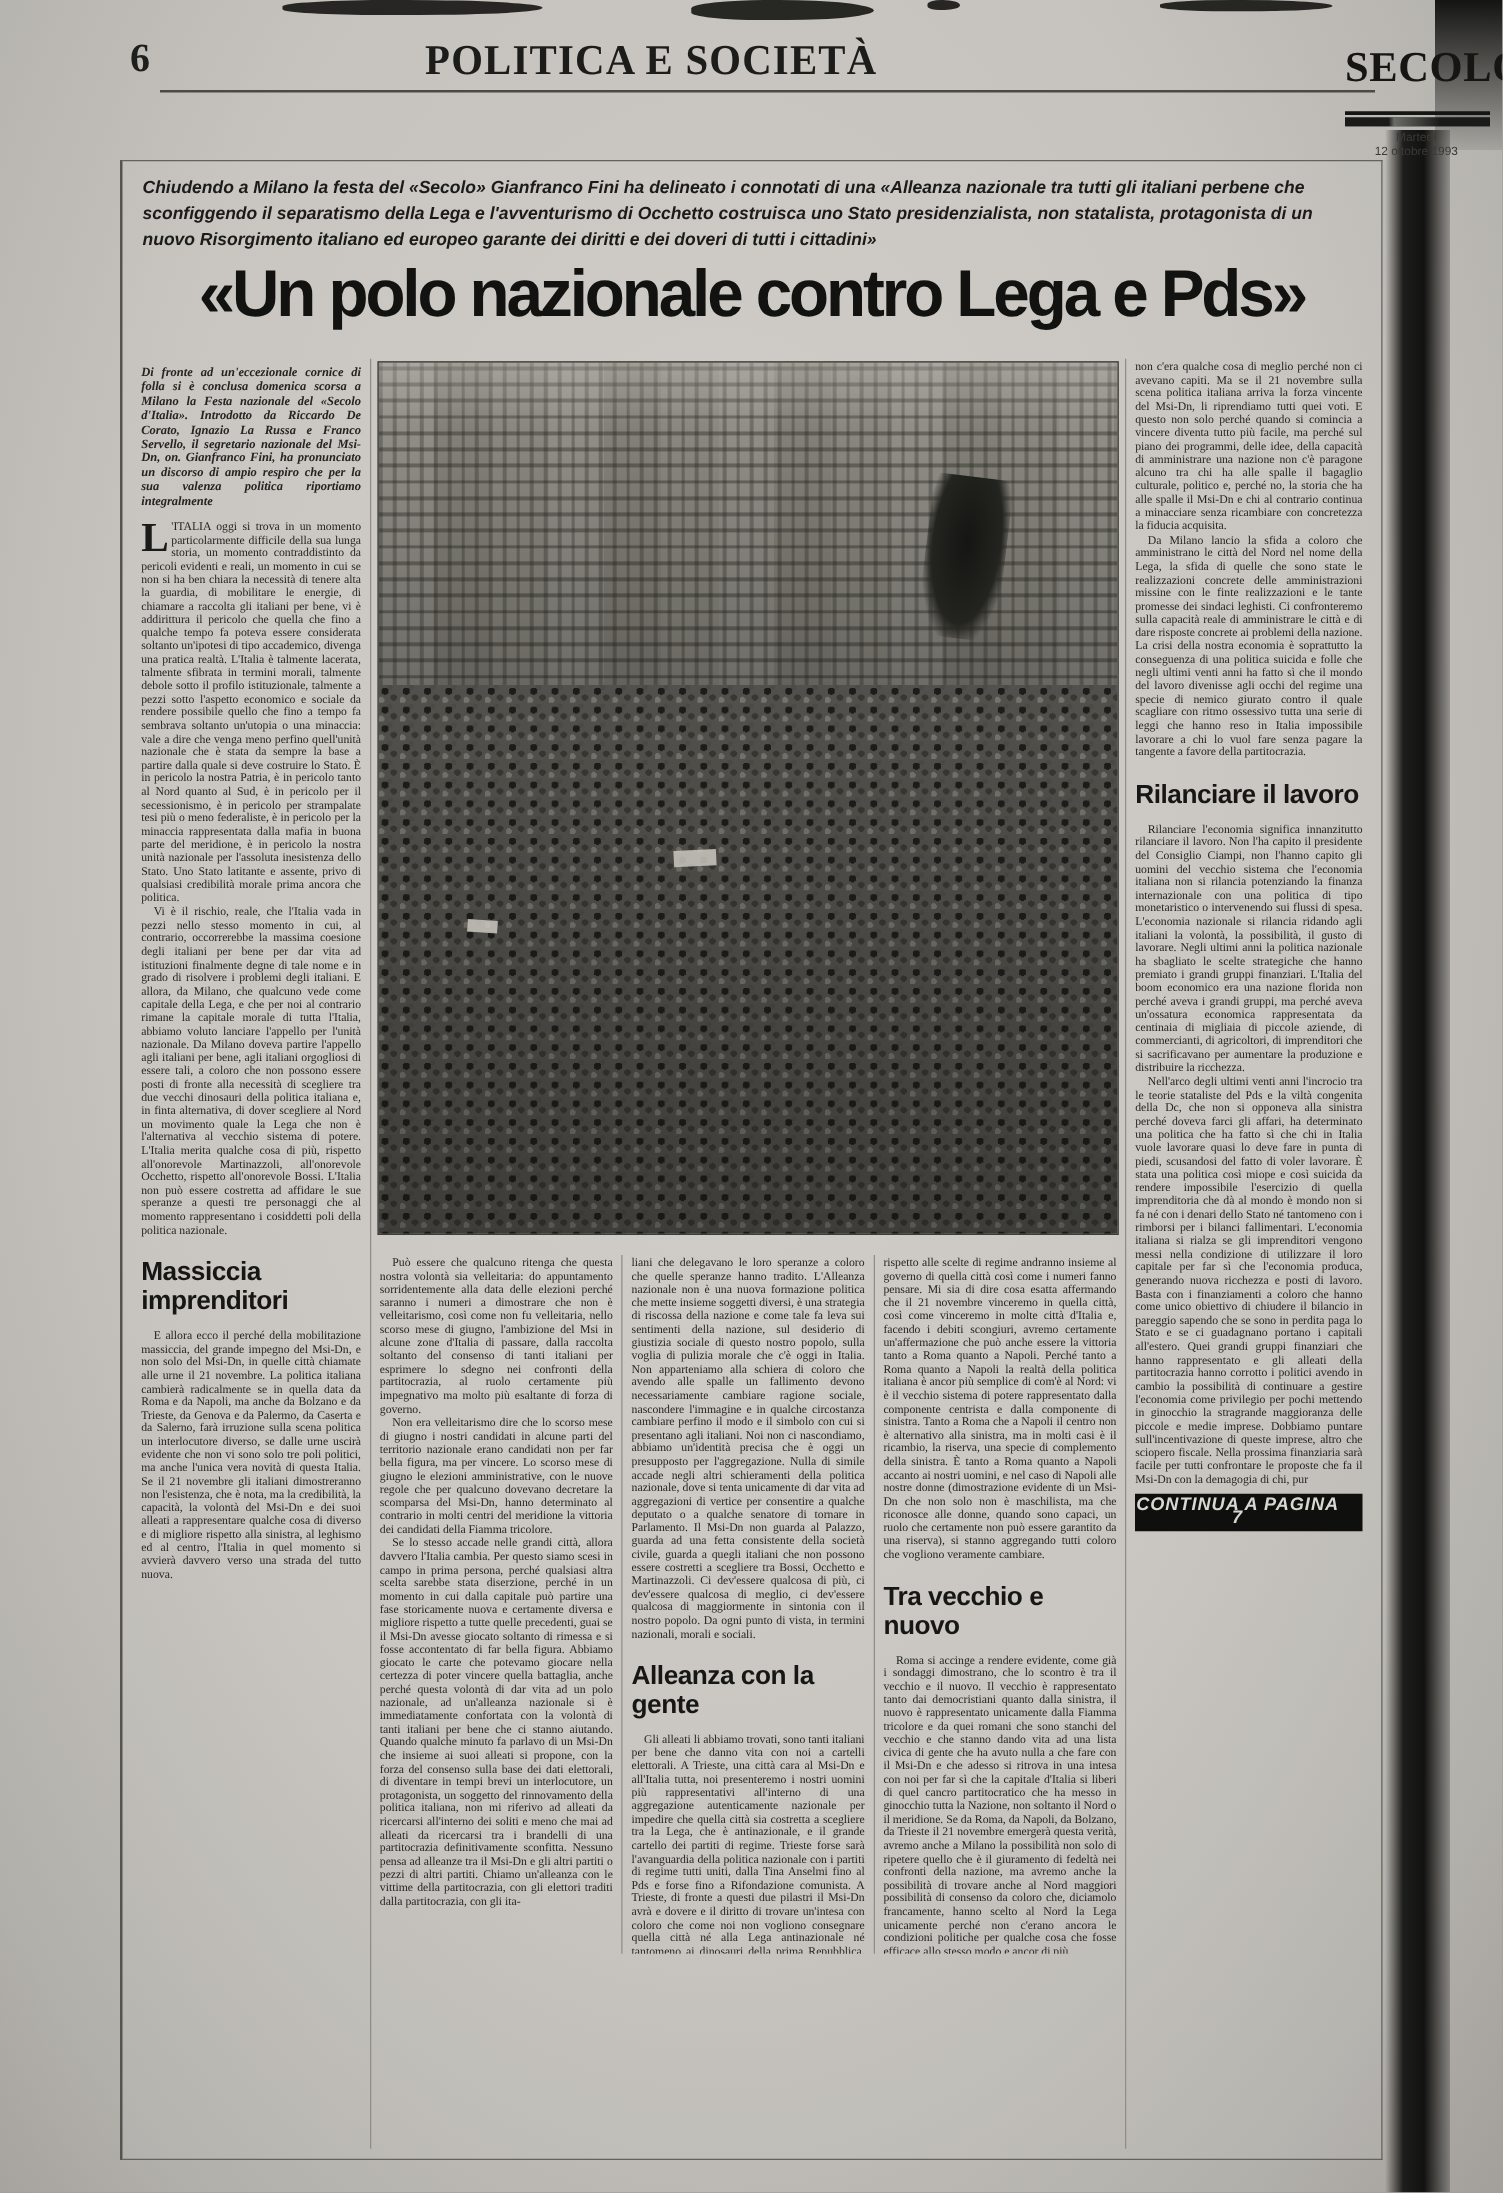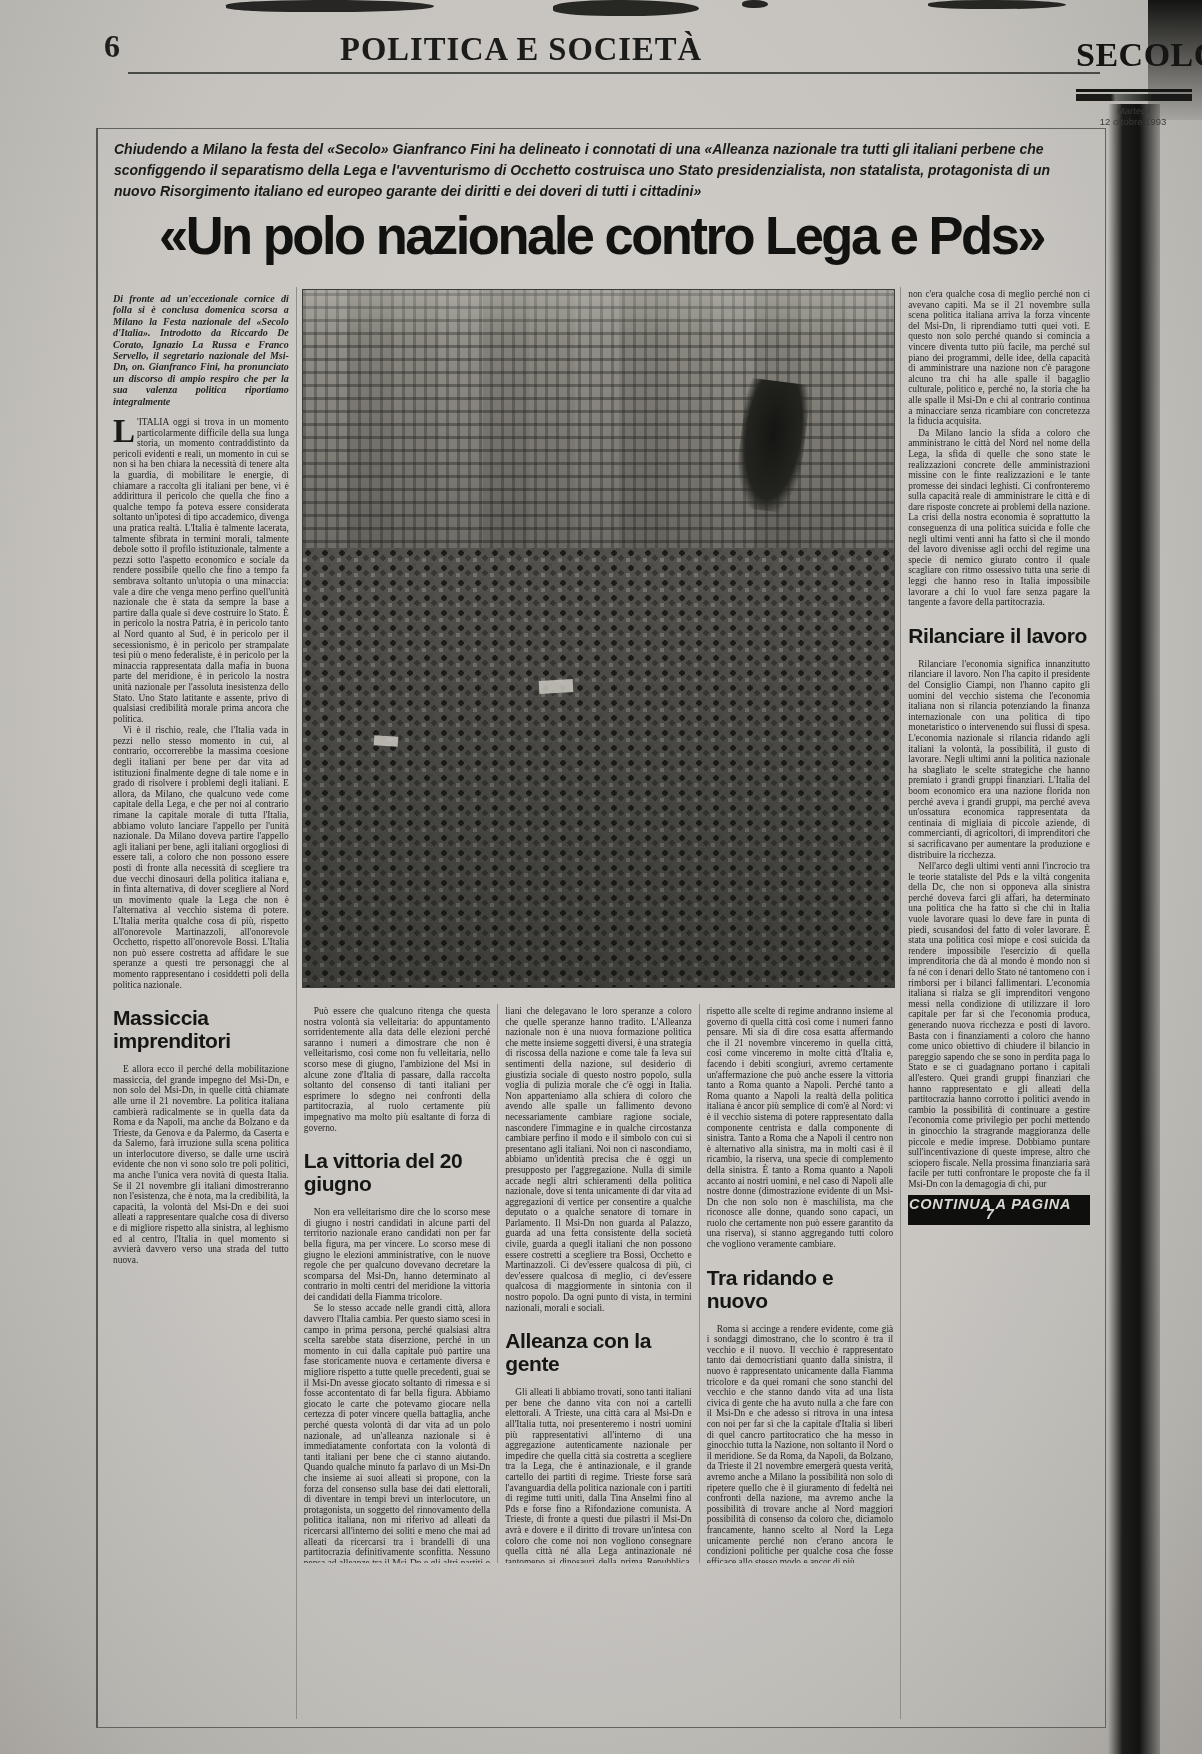--- a/index.html
+++ b/index.html
@@ -143,32 +143,31 @@
         <div class="photo">
           <div class="buildings"></div>
           <div class="crowd"></div>
           <div class="flag"></div>
           <div class="sign s1"></div>
           <div class="sign s2"></div>
         </div>
         <div class="mid-cols">
           <div class="col midcol">
             <p>Può essere che qualcuno ritenga che questa nostra volontà sia velleitaria: do appuntamento sorridentemente alla data delle elezioni perché saranno i numeri a dimostrare che non è velleitarismo, così come non fu velleitaria, nello scorso mese di giugno, l'ambizione del Msi in alcune zone d'Italia di passare, dalla raccolta soltanto del consenso di tanti italiani per esprimere lo sdegno nei confronti della partitocrazia, al ruolo certamente più impegnativo ma molto più esaltante di forza di governo.</p>
-            <div class="subhead">La vittoria del 20 giugno</div>
             <p>Non era velleitarismo dire che lo scorso mese di giugno i nostri candidati in alcune parti del territorio nazionale erano candidati non per far bella figura, ma per vincere. Lo scorso mese di giugno le elezioni amministrative, con le nuove regole che per qualcuno dovevano decretare la scomparsa del Msi-Dn, hanno determinato al contrario in molti centri del meridione la vittoria dei candidati della Fiamma tricolore.</p>
             <p>Se lo stesso accade nelle grandi città, allora davvero l'Italia cambia. Per questo siamo scesi in campo in prima persona, perché qualsiasi altra scelta sarebbe stata diserzione, perché in un momento in cui dalla capitale può partire una fase storicamente nuova e certamente diversa e migliore rispetto a tutte quelle precedenti, guai se il Msi-Dn avesse giocato soltanto di rimessa e si fosse accontentato di far bella figura. Abbiamo giocato le carte che potevamo giocare nella certezza di poter vincere quella battaglia, anche perché questa volontà di dar vita ad un polo nazionale, ad un'alleanza nazionale si è immediatamente confortata con la volontà di tanti italiani per bene che ci stanno aiutando. Quando qualche minuto fa parlavo di un Msi-Dn che insieme ai suoi alleati si propone, con la forza del consenso sulla base dei dati elettorali, di diventare in tempi brevi un interlocutore, un protagonista, un soggetto del rinnovamento della politica italiana, non mi riferivo ad alleati da ricercarsi all'interno dei soliti e meno che mai ad alleati da ricercarsi tra i brandelli di una partitocrazia definitivamente sconfitta. Nessuno pensa ad alleanze tra il Msi-Dn e gli altri partiti o pezzi di altri partiti. Chiamo un'alleanza con le vittime della partitocrazia, con gli elettori traditi dalla partitocrazia, con gli ita-</p>
           </div>
           <div class="col midcol">
             <p class="noindent">liani che delegavano le loro speranze a coloro che quelle speranze hanno tradito. L'Alleanza nazionale non è una nuova formazione politica che mette insieme soggetti diversi, è una strategia di riscossa della nazione e come tale fa leva sui sentimenti della nazione, sul desiderio di giustizia sociale di questo nostro popolo, sulla voglia di pulizia morale che c'è oggi in Italia. Non apparteniamo alla schiera di coloro che avendo alle spalle un fallimento devono necessariamente cambiare ragione sociale, nascondere l'immagine e in qualche circostanza cambiare perfino il modo e il simbolo con cui si presentano agli italiani. Noi non ci nascondiamo, abbiamo un'identità precisa che è oggi un presupposto per l'aggregazione. Nulla di simile accade negli altri schieramenti della politica nazionale, dove si tenta unicamente di dar vita ad aggregazioni di vertice per consentire a qualche deputato o a qualche senatore di tornare in Parlamento. Il Msi-Dn non guarda al Palazzo, guarda ad una fetta consistente della società civile, guarda a quegli italiani che non possono essere costretti a scegliere tra Bossi, Occhetto e Martinazzoli. Ci dev'essere qualcosa di più, ci dev'essere qualcosa di meglio, ci dev'essere qualcosa di maggiormente in sintonia con il nostro popolo. Da ogni punto di vista, in termini nazionali, morali e sociali.</p>
             <div class="subhead">Alleanza con la gente</div>
             <p>Gli alleati li abbiamo trovati, sono tanti italiani per bene che danno vita con noi a cartelli elettorali. A Trieste, una città cara al Msi-Dn e all'Italia tutta, noi presenteremo i nostri uomini più rappresentativi all'interno di una aggregazione autenticamente nazionale per impedire che quella città sia costretta a scegliere tra la Lega, che è antinazionale, e il grande cartello dei partiti di regime. Trieste forse sarà l'avanguardia della politica nazionale con i partiti di regime tutti uniti, dalla Tina Anselmi fino al Pds e forse fino a Rifondazione comunista. A Trieste, di fronte a questi due pilastri il Msi-Dn avrà e dovere e il diritto di trovare un'intesa con coloro che come noi non vogliono consegnare quella città né alla Lega antinazionale né tantomeno ai dinosauri della prima Repubblica. Trieste vedrà per la prima volta, il 21 novembre, un cartello nazionale tra il Msi-Dn, Lista per Trieste e cittadini dissidenti</p>
           </div>
           <div class="col midcol">
             <p class="noindent">rispetto alle scelte di regime andranno insieme al governo di quella città così come i numeri fanno pensare. Mi sia di dire cosa esatta affermando che il 21 novembre vinceremo in quella città, così come vinceremo in molte città d'Italia e, facendo i debiti scongiuri, avremo certamente un'affermazione che può anche essere la vittoria tanto a Roma quanto a Napoli. Perché tanto a Roma quanto a Napoli la realtà della politica italiana è ancor più semplice di com'è al Nord: vi è il vecchio sistema di potere rappresentato dalla componente centrista e dalla componente di sinistra. Tanto a Roma che a Napoli il centro non è alternativo alla sinistra, ma in molti casi è il ricambio, la riserva, una specie di complemento della sinistra. È tanto a Roma quanto a Napoli accanto ai nostri uomini, e nel caso di Napoli alle nostre donne (dimostrazione evidente di un Msi-Dn che non solo non è maschilista, ma che riconosce alle donne, quando sono capaci, un ruolo che certamente non può essere garantito da una riserva), si stanno aggregando tutti coloro che vogliono veramente cambiare.</p>
-            <div class="subhead">Tra ridando e nuovo</div>
+            <div class="subhead">Tra vecchio e nuovo</div>
             <p>Roma si accinge a rendere evidente, come già i sondaggi dimostrano, che lo scontro è tra il vecchio e il nuovo. Il vecchio è rappresentato tanto dai democristiani quanto dalla sinistra, il nuovo è rappresentato unicamente dalla Fiamma tricolore e da quei romani che sono stanchi del vecchio e che stanno dando vita ad una lista civica di gente che ha avuto nulla a che fare con il Msi-Dn e che adesso si ritrova in una intesa con noi per far sì che la capitale d'Italia si liberi di quel cancro partitocratico che ha messo in ginocchio tutta la Nazione, non soltanto il Nord o il meridione. Se da Roma, da Napoli, da Bolzano, da Trieste il 21 novembre emergerà questa verità, avremo anche a Milano la possibilità non solo di ripetere quello che è il giuramento di fedeltà nei confronti della nazione, ma avremo anche la possibilità di trovare anche al Nord maggiori possibilità di consenso da coloro che, diciamolo francamente, hanno scelto al Nord la Lega unicamente perché non c'erano ancora le condizioni politiche per qualche cosa che fosse efficace allo stesso modo e ancor di più.</p>
 
           </div>
         </div>
       </div>
 
       <div class="col col5">
         <div class="flow">
           <p class="noindent">non c'era qualche cosa di meglio perché non ci avevano capiti. Ma se il 21 novembre sulla scena politica italiana arriva la forza vincente del Msi-Dn, li riprendiamo tutti quei voti. E questo non solo perché quando si comincia a vincere diventa tutto più facile, ma perché sul piano dei programmi, delle idee, della capacità di amministrare una nazione non c'è paragone alcuno tra chi ha alle spalle il bagaglio culturale, politico e, perché no, la storia che ha alle spalle il Msi-Dn e chi al contrario continua a minacciare senza ricambiare con concretezza la fiducia acquisita.</p>
           <p>Da Milano lancio la sfida a coloro che amministrano le città del Nord nel nome della Lega, la sfida di quelle che sono state le realizzazioni concrete delle amministrazioni missine con le finte realizzazioni e le tante promesse dei sindaci leghisti. Ci confronteremo sulla capacità reale di amministrare le città e di dare risposte concrete ai problemi della nazione. La crisi della nostra economia è soprattutto la conseguenza di una politica suicida e folle che negli ultimi venti anni ha fatto sì che il mondo del lavoro divenisse agli occhi del regime una specie di nemico giurato contro il quale scagliare con ritmo ossessivo tutta una serie di leggi che hanno reso in Italia impossibile lavorare a chi lo vuol fare senza pagare la tangente a favore della partitocrazia.</p>

